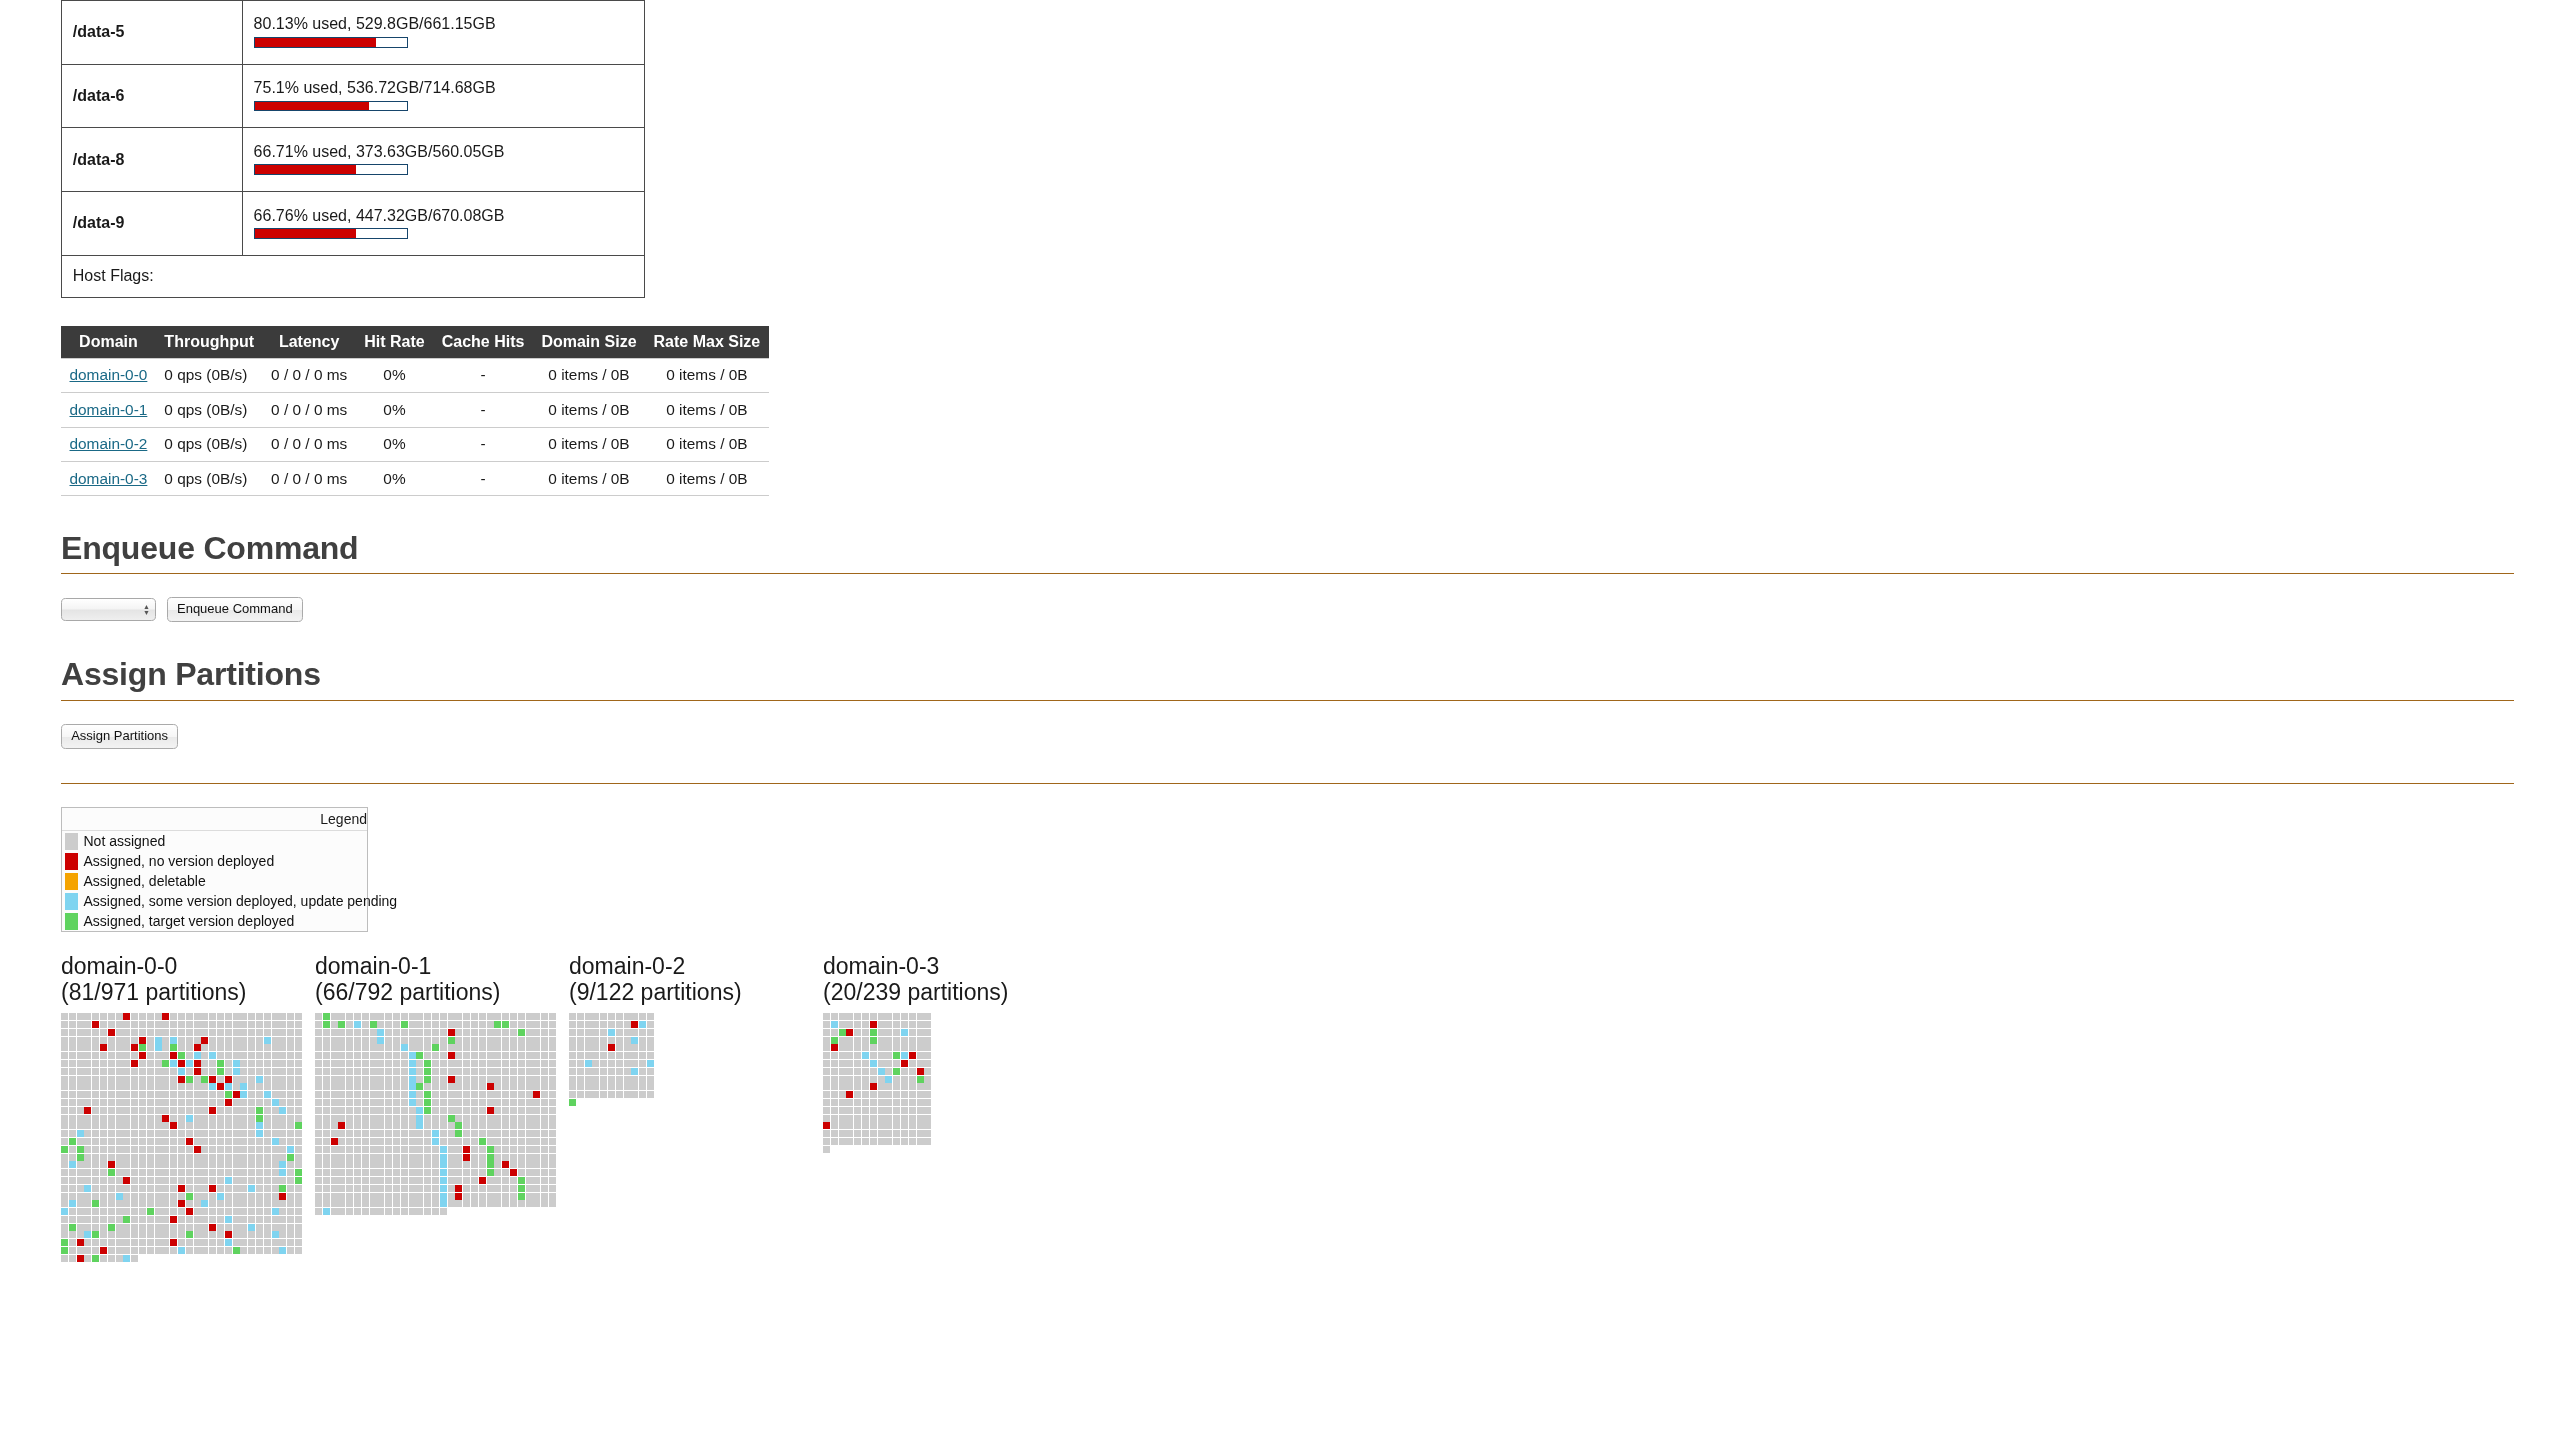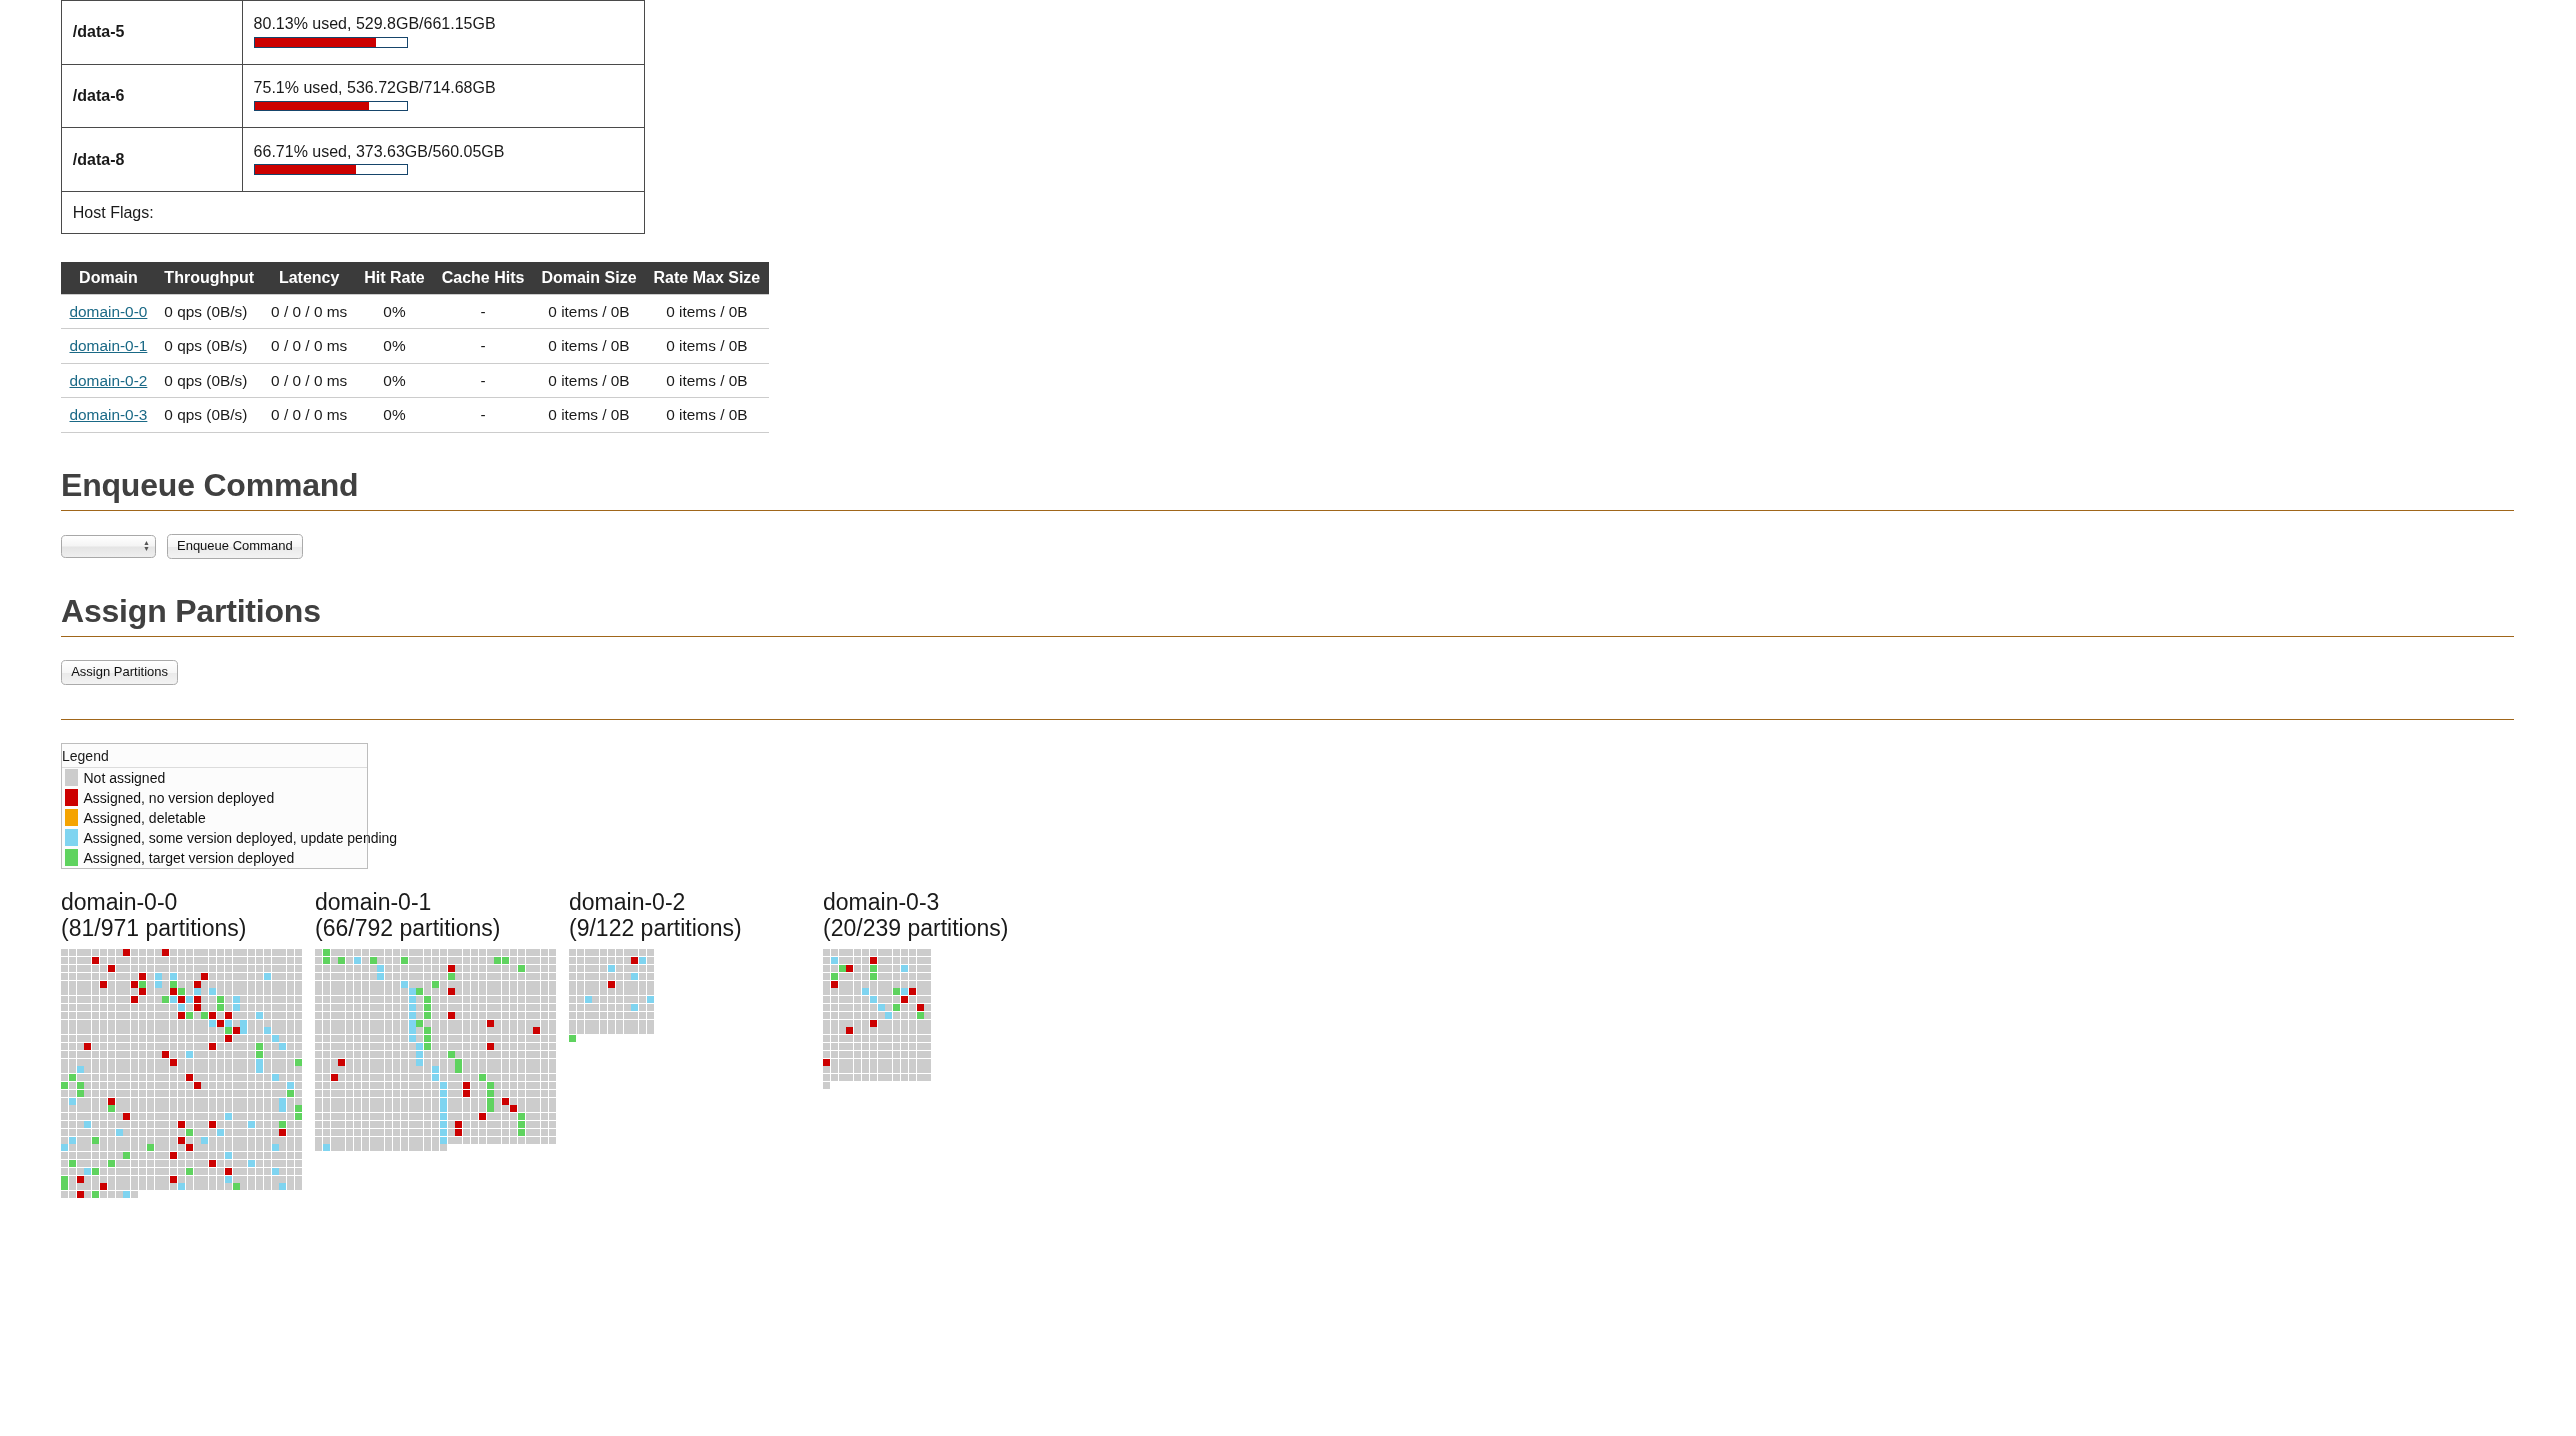--- a/index.html
+++ b/index.html
@@ -177,21 +177,21 @@
 
   
   .legend-box {
     width: 307px;
     border: 0.8px solid #bdbdbd;
     background: #fcfcfc;
     box-sizing: border-box;
     padding: 0;
   }
   .legend-title {
-    text-align: left;
+    text-align: right;
     font-size: 14px;
     color: #1a1a1a;
     padding: 3.8px 0 3.1px 0;
     border-bottom: 0.8px solid #dcdcdc;
   }
   .legend-item {
     display: flex;
     align-items: center;
     gap: 5.4px;
     padding: 0 0 0 3.1px;
@@ -268,20 +268,29 @@
               <div class="disk-bar-inner" style="width: 75.1%; background: rgb(204, 0, 0);"></div>
             </div>
           </td>
         </tr>
         <tr>
           <td class="disk-name-cell">/data-8</td>
           <td class="disk-info-cell">
             <div class="disk-usage-text">66.71% used, 373.63GB/560.05GB</div>
             <div class="disk-bar-outer" style="border-color: rgb(22, 69, 107);">
               <div class="disk-bar-inner" style="width: 66.71%; background: rgb(204, 0, 0);"></div>
+            </div>
+          </td>
+        </tr>
+        <tr>
+          <td class="disk-name-cell">/data-9</td>
+          <td class="disk-info-cell">
+            <div class="disk-usage-text">66.76% used, 447.32GB/670.08GB</div>
+            <div class="disk-bar-outer" style="border-color: rgb(22, 69, 107);">
+              <div class="disk-bar-inner" style="width: 66.76%; background: rgb(204, 0, 0);"></div>
             </div>
           </td>
         </tr>
         <tr>
           <td class="host-flags-cell" colspan="2">Host Flags:</td>
         </tr>
       </tbody>
   </table>
 
   <div class="stats-wrap">

